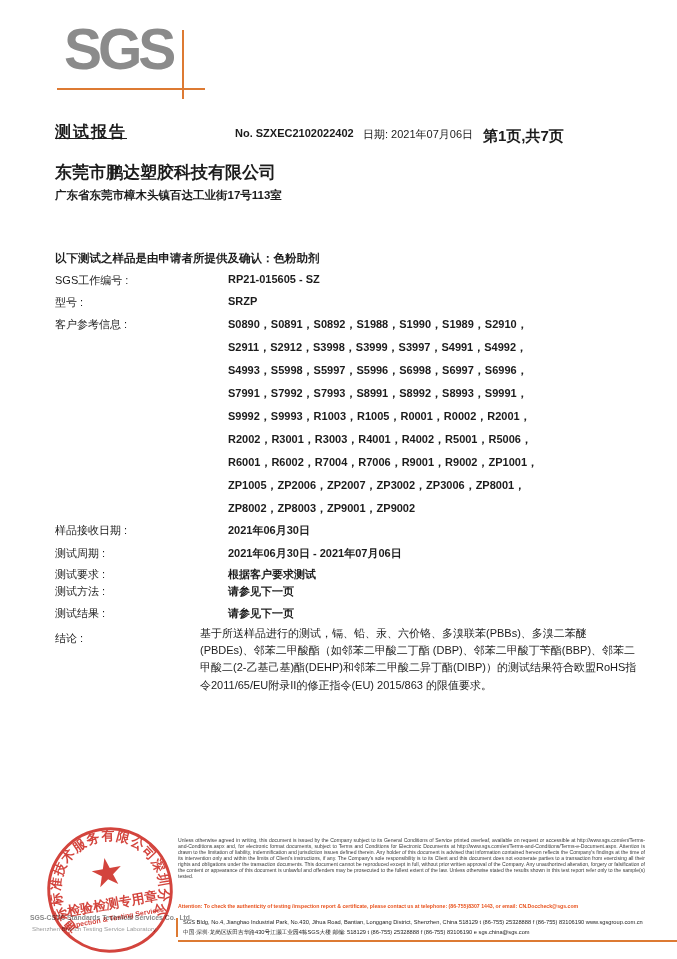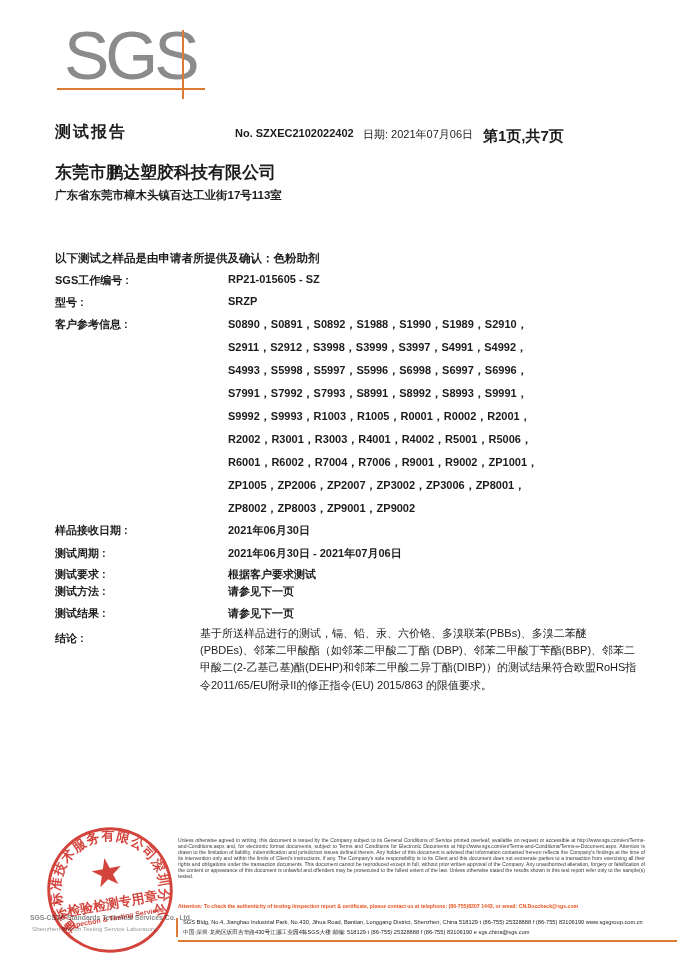--- a/index.html
+++ b/index.html
@@ -5,35 +5,35 @@
   * { margin:0; padding:0; box-sizing:border-box; }
   html,body { background:#e9e9e9; }
   body { font-family:"Liberation Sans","DejaVu Sans",sans-serif; }
   .page {
     position:relative; width:677px; height:959px; margin:0 auto;
     background:#ffffff; overflow:hidden; color:#1c1c1c;
   }
   
   .logo-text {
     position:absolute; left:64px; top:16px;
-    font-size:68px; font-weight:normal; color:#8b8b8b; letter-spacing:-4px;
+    font-size:57px; font-weight:bold; color:#8b8b8b; letter-spacing:-4px;
   }
   .logo-hline { position:absolute; left:57px; top:88px; width:148px; height:2px; background:#dd7a33; }
   .logo-vline { position:absolute; left:182px; top:30px; width:2px; height:69px; background:#dd7a33; }
   
-  .report-title { position:absolute; left:55px; top:122px; font-size:16px; font-weight:bold; letter-spacing:2px; }
+  .report-title { position:absolute; left:55px; top:122px; font-size:16px; font-weight:bold; letter-spacing:2px;text-decoration:underline; }
   .report-no    { position:absolute; left:213px; top:127px; font-size:11px; font-weight:bold;padding-left:22px; }
   .report-date  { position:absolute; left:363px; top:127px; font-size:11px; font-weight:normal; }
   .report-page  { position:absolute; left:483px; top:127px; font-size:15px; font-weight:bold; }
   
   .company-name { position:absolute; left:55px; top:161px; font-size:17px; font-weight:bold; }
   .company-addr { position:absolute; left:55px; top:188px; font-size:11.5px; font-weight:bold; }
   .sample-statement { position:absolute; left:55px; top:251px; font-size:11.5px; font-weight:bold; }
   
-  .lbl { position:absolute; left:55px; font-size:11px; color:#1c1c1c;font-weight:bold; }
+  .lbl { position:absolute; left:55px; font-size:11px; color:#1c1c1c; }
   .val { position:absolute; left:228px; font-size:11px; font-weight:bold; }
   .conclusion-text {
     position:absolute; left:200px; top:625px; width:440px;
     font-size:11px; line-height:17.2px; color:#1c1c1c;
   }
   
   .disclaimer {
     position:absolute; left:178px; top:838px; width:467px;
     font-size:5.1px; line-height:5.95px; text-align:justify; color:#3a3a3a;
   }

